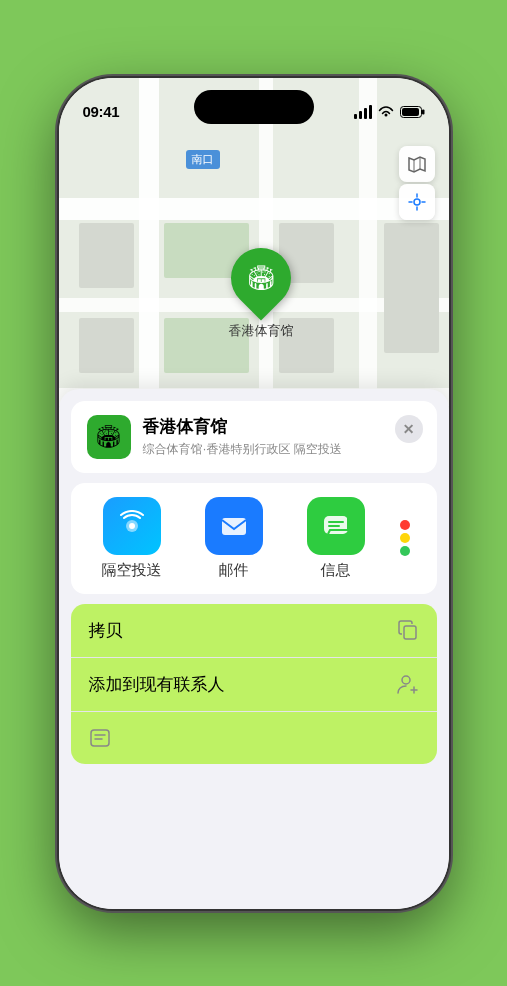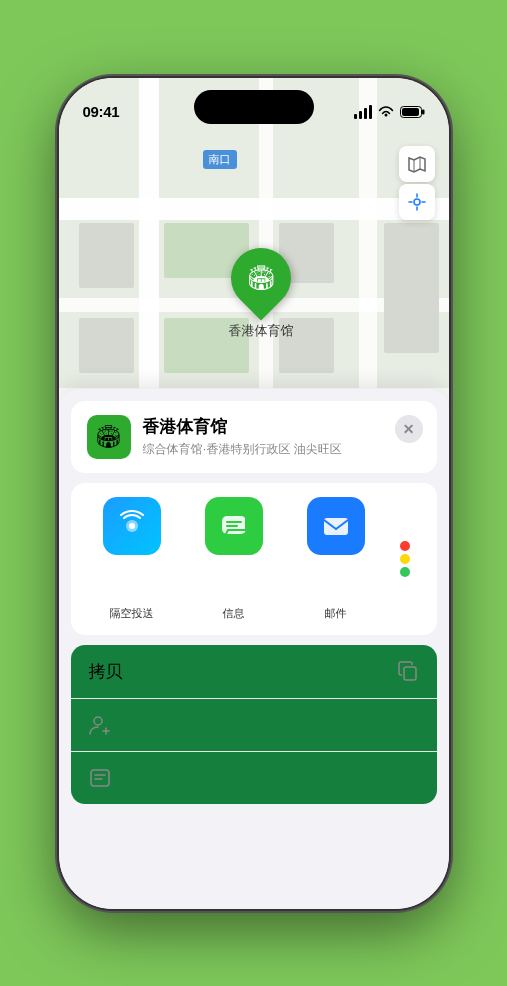--- a/index.html
+++ b/index.html
@@ -99,21 +99,21 @@
     }
     
     .map-label {
       position: absolute;
       background: #4a90d9;
       color: #fff;
       font-size: 11px;
       padding: 2px 6px;
       border-radius: 3px;
       top: 72px;
-      left: 144px;
+      left: 127px;
       z-index: 10;
     }
     
     .map-pin-container {
       position: absolute;
       top: 170px;
       left: 170px;
       display: flex;
       flex-direction: column;
       align-items: center;
@@ -272,24 +272,23 @@
       flex-direction: column;
       gap: 4px;
       padding: 24px 8px 8px;
     }
     .notes-line {
       height: 3px;
       background: #d0cfc8;
       border-radius: 2px;
     }
     .share-label {
-      font-size: 11px;
+      font-size: 15px;
       color: #333;
       text-align: left;
-      margin-top: 45px;
     }
     
     .share-item-notes-selected {
       position: relative;
     }
     .share-item-notes-selected .share-icon {
       outline: 2.5px solid #ff3b30;
       outline-offset: 2px;
     }
     
@@ -303,21 +302,21 @@
       gap: 3px;
       margin-right: 4px;
     }
     .more-dot-colored {
       width: 10px;
       height: 10px;
       border-radius: 50%;
     }
     
     .action-list {
-      background: #15803d;
+      background: #bef264;
       margin: 10px 12px 0;
       border-radius: 14px;
       overflow: hidden;
     }
     .action-item {
       display: flex;
       align-items: center;
       justify-content: space-between;
       padding: 15px 18px;
       border-bottom: 0.5px solid #e5e5ea;
@@ -428,59 +427,59 @@
         </div>
       </div>
     </div>
 
     <div class="bottom-sheet">
 
       <div class="location-header">
         <div class="location-icon">🏟</div>
         <div class="location-info">
           <div class="location-name">香港体育馆</div>
-          <div class="location-sub">综合体育馆·香港特别行政区 油尖旺区</div>
+          <div class="location-sub">综合体育馆·香港特别行政区 隔空投送</div>
         </div>
         <div class="close-btn">✕</div>
       </div>
 
       <div class="share-row">
 
         <div class="share-item">
           <div class="share-icon share-icon-airdrop">
             <svg width="32" height="32" viewBox="0 0 32 32" fill="none">
               <path d="M16 22a6 6 0 1 1 0-12 6 6 0 0 1 0 12z" fill="rgba(255,255,255,0.5)"></path>
               <path d="M8 8a12 12 0 0 1 16 0M5 5a17 17 0 0 1 22 0" stroke="white" stroke-width="2" fill="none" stroke-linecap="round"></path>
               <circle cx="16" cy="16" r="3" fill="white"></circle>
             </svg>
           </div>
           <div class="share-label">隔空投送</div>
         </div>
 
         <div class="share-item">
+          <div class="share-icon share-icon-mail">
+            <svg width="32" height="32" viewBox="0 0 32 32" fill="none">
+              <rect x="4" y="8" width="24" height="17" rx="3" fill="white" opacity="0.9"></rect>
+              <path d="M4 10l12 9 12-9" stroke="#1a7bff" stroke-width="2" fill="none"></path>
+            </svg>
+          </div>
+          <div class="share-label">邮件</div>
+        </div>
+
+        <div class="share-item">
           <div class="share-icon share-icon-message">
             <svg width="32" height="32" viewBox="0 0 32 32" fill="none">
               <rect x="4" y="6" width="24" height="18" rx="5" fill="white" opacity="0.9"></rect>
               <path d="M8 24l2-4H28V8" stroke="#2ecc40" stroke-width="2" fill="none"></path>
               <path d="M9 12h14M9 16h10" stroke="#2ecc40" stroke-width="2" stroke-linecap="round"></path>
             </svg>
           </div>
           <div class="share-label">信息</div>
         </div>
 
-        <div class="share-item">
-          <div class="share-icon share-icon-mail">
-            <svg width="32" height="32" viewBox="0 0 32 32" fill="none">
-              <rect x="4" y="8" width="24" height="17" rx="3" fill="white" opacity="0.9"></rect>
-              <path d="M4 10l12 9 12-9" stroke="#1a7bff" stroke-width="2" fill="none"></path>
-            </svg>
-          </div>
-          <div class="share-label">邮件</div>
-        </div>
-
 
         <div class="more-dots">
           <div class="more-dot-colored" style="background:#ff3b30;"></div>
           <div class="more-dot-colored" style="background:#ffd60a;"></div>
           <div class="more-dot-colored" style="background:#34c759;"></div>
         </div>
       </div>
 
       <div class="action-list">
 
@@ -489,20 +488,21 @@
           <span class="action-icon">
             <svg width="22" height="22" viewBox="0 0 22 22" fill="none">
               <rect x="7" y="7" width="12" height="13" rx="2" stroke="#888" stroke-width="1.5" fill="none"></rect>
               <path d="M5 15H4a2 2 0 0 1-2-2V4a2 2 0 0 1 2-2h9a2 2 0 0 1 2 2v1" stroke="#888" stroke-width="1.5" fill="none"></path>
             </svg>
           </span>
         </div>
 
 
         <div class="action-item">
+          <span class="action-label">添加到现有联系人</span>
           <span class="action-icon">
             <svg width="22" height="22" viewBox="0 0 22 22" fill="none">
               <circle cx="9" cy="7" r="4" stroke="#888" stroke-width="1.5" fill="none"></circle>
               <path d="M1 20c0-4 3.1-7 8-7" stroke="#888" stroke-width="1.5" stroke-linecap="round" fill="none"></path>
               <path d="M17 14v6M14 17h6" stroke="#888" stroke-width="1.5" stroke-linecap="round"></path>
             </svg>
           </span>
         </div>
 
         <div class="action-item">

